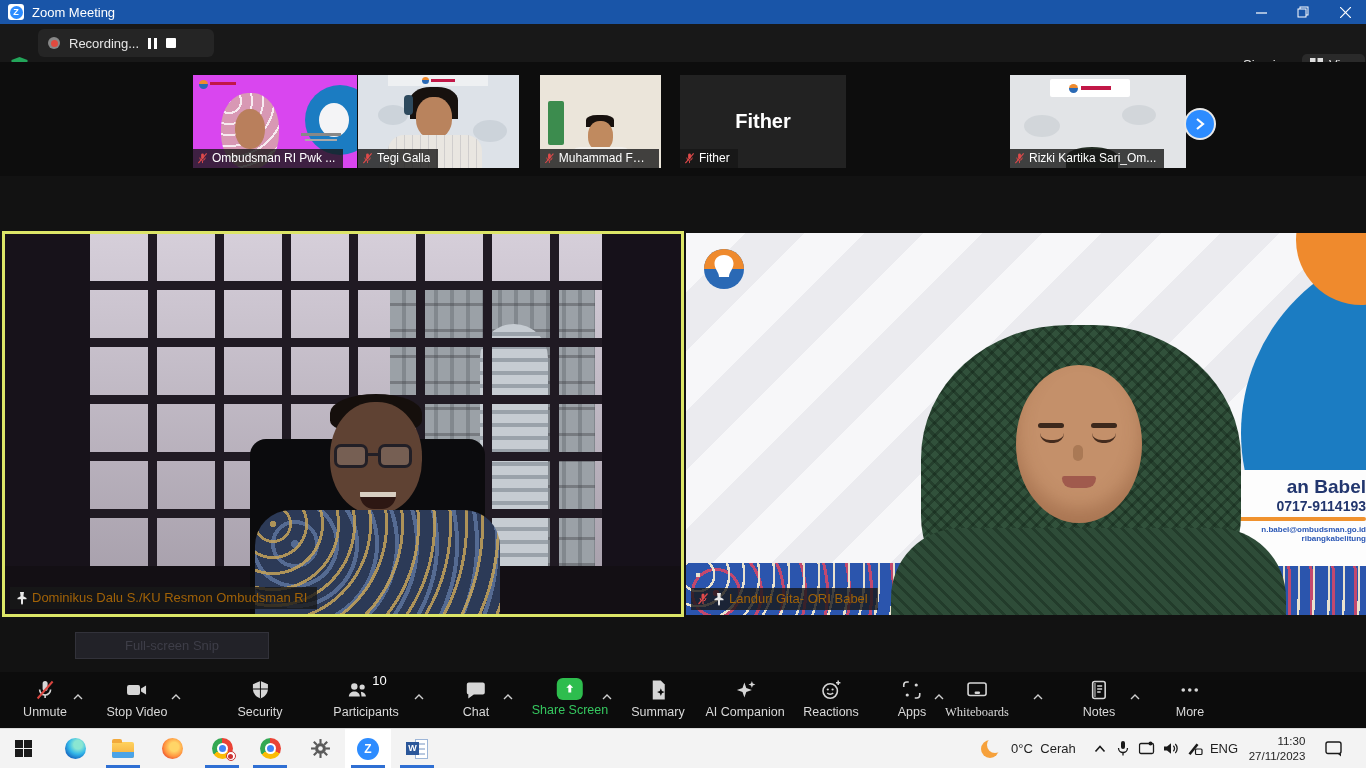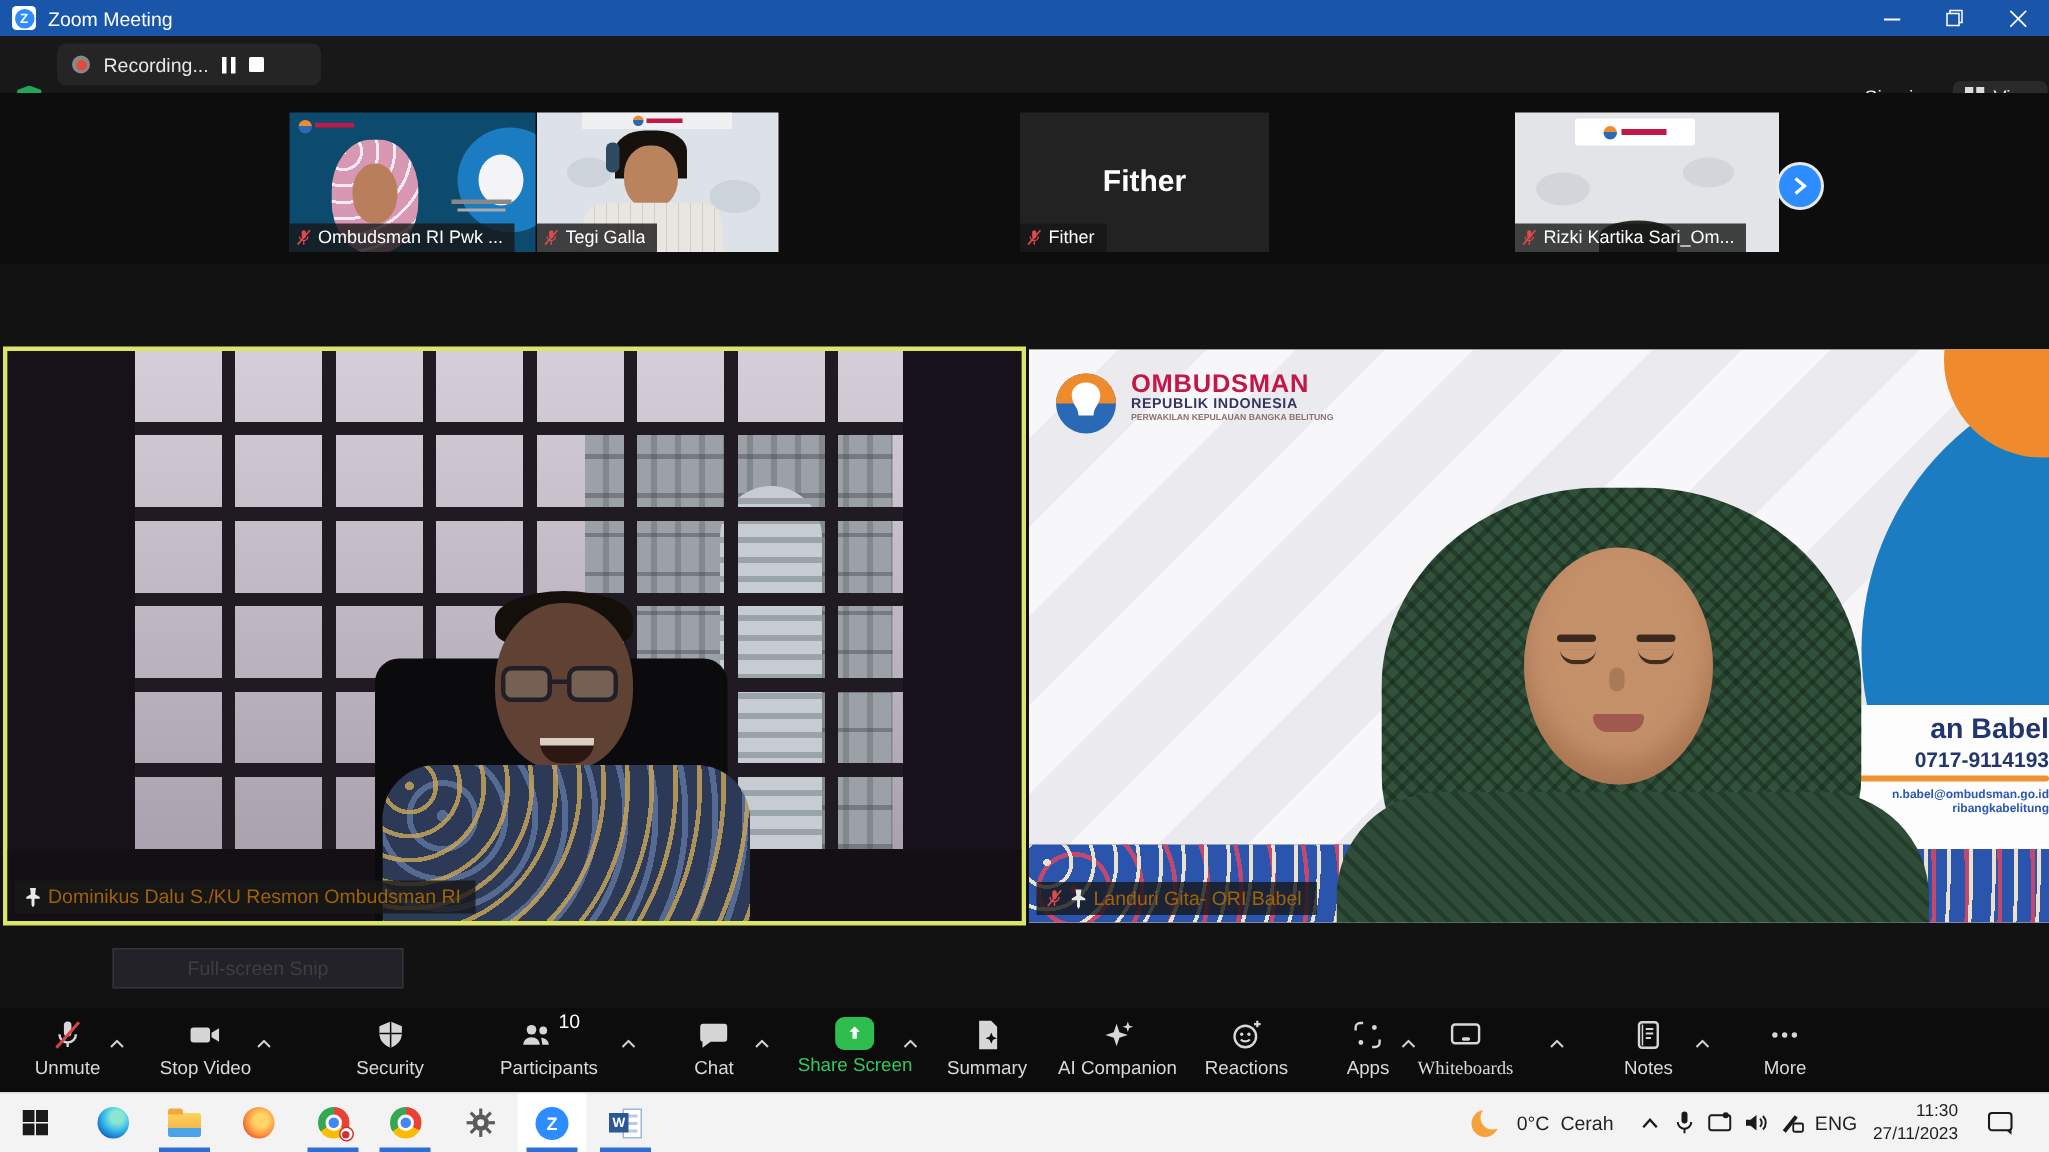--- a/index.html
+++ b/index.html
@@ -206,21 +206,21 @@
           <rect x="7.5" y="0" width="5.5" height="5.5" fill="#ddd"></rect>
         <rect x="0" y="7.5" width="5.5" height="5.5" fill="#ddd"></rect>
           <rect x="7.5" y="7.5" width="5.5" height="5.5" fill="#ddd"></rect>
       </svg>
       <span>View</span>
     </div>
   </div>
 
   <div id="gallery" class="abs">
 
-    <div class="thumb abs" style="left:193px; width:164px; background:#0c4a6e;">
+    <div class="thumb abs" style="left:193px; width:164px; background:#d946ef;">
       <div class="abs" style="right:-18px; top:10px; width:70px; height:70px; border-radius:50%; background:#1b7cc2;"></div>
       <div class="abs" style="right:8px; top:28px; width:30px; height:34px; border-radius:50%; background:#f4f4f6;"></div>
       <div class="abs" style="left:6px; top:5px; width:9px; height:9px; border-radius:50%; background:linear-gradient(180deg,#ef8a2d 45%,#2a69b5 45%);"></div>
       <div class="abs" style="left:17px; top:7px; width:26px; height:3px; background:#c21747;"></div>
       <div class="abs" style="left:28px; top:18px; width:58px; height:76px; border-radius:46%; background:#d898b4; background-image:repeating-radial-gradient(circle at 8px 8px, rgba(255,255,255,.8) 0 2px, transparent 2px 11px);"></div>
       <div class="abs" style="left:42px; top:34px; width:30px; height:40px; border-radius:48%; background:#b97f5c;"></div>
       <div class="abs" style="left:108px; top:58px; width:40px; height:3px; background:#888;"></div>
       <div class="abs" style="left:112px; top:64px; width:32px; height:2px; background:#aaa;"></div>
       <div class="plate">
         <svg width="11" height="13" viewBox="0 0 24 26">
@@ -248,20 +248,35 @@
         <svg width="11" height="13" viewBox="0 0 24 26">
           <rect x="9" y="2" width="6" height="12" rx="3" fill="#e04a4a"></rect>
           <path d="M6 11a6 6 0 0 0 12 0" fill="none" stroke="#e04a4a" stroke-width="2"></path>
           <line x1="12" y1="18" x2="12" y2="23" stroke="#e04a4a" stroke-width="2"></line>
           <line x1="3" y1="23" x2="21" y2="2" stroke="#e04a4a" stroke-width="2.4"></line>
         </svg>
         <span>Tegi Galla</span>
       </div>
     </div>
 
+    <div class="thumb abs" style="left:540px; width:121px; background:#ebe5da;">
+      <div class="abs" style="left:8px; top:26px; width:16px; height:44px; background:#3c8c4e; border-radius:2px;"></div>
+      <div class="abs" style="left:46px; top:40px; width:28px; height:12px; border-radius:40% 40% 0 0; background:#17110e;"></div>
+      <div class="abs" style="left:48px; top:46px; width:25px; height:30px; border-radius:46%; background:#c08a5f;"></div>
+      <div class="abs" style="left:30px; top:72px; width:62px; height:21px; border-radius:10px 10px 0 0; background:#f2f0ec;"></div>
+      <div class="plate">
+        <svg width="11" height="13" viewBox="0 0 24 26">
+          <rect x="9" y="2" width="6" height="12" rx="3" fill="#e04a4a"></rect>
+          <path d="M6 11a6 6 0 0 0 12 0" fill="none" stroke="#e04a4a" stroke-width="2"></path>
+          <line x1="12" y1="18" x2="12" y2="23" stroke="#e04a4a" stroke-width="2"></line>
+          <line x1="3" y1="23" x2="21" y2="2" stroke="#e04a4a" stroke-width="2.4"></line>
+        </svg>
+        <span>Muhammad Fajar</span>
+      </div>
+    </div>
 
     <div class="thumb abs" style="left:680px; width:166px; background:#222222;">
       <div class="abs" style="left:0; top:0; width:100%; height:100%; display:flex; align-items:center; justify-content:center; color:#fff; font-size:20px; font-weight:700;">Fither</div>
       <div class="plate">
         <svg width="11" height="13" viewBox="0 0 24 26">
           <rect x="9" y="2" width="6" height="12" rx="3" fill="#e04a4a"></rect>
           <path d="M6 11a6 6 0 0 0 12 0" fill="none" stroke="#e04a4a" stroke-width="2"></path>
           <line x1="12" y1="18" x2="12" y2="23" stroke="#e04a4a" stroke-width="2"></line>
           <line x1="3" y1="23" x2="21" y2="2" stroke="#e04a4a" stroke-width="2.4"></line>
         </svg>
@@ -329,25 +344,20 @@
     <div id="video-right" class="abs">
       <div class="stripes-bg abs"></div>
       <div class="blue-circle abs"></div>
       <div class="orange-arc abs"></div>
       <div class="ombuds-logo abs">
         <svg width="44" height="44" viewBox="0 0 44 44">
           <circle cx="22" cy="22" r="20" fill="#2a69b5"></circle>
           <path d="M2 22a20 20 0 0 1 40 0z" fill="#ef8a2d"></path>
           <path d="M22 8c6.5 0 9.5 4.5 9.5 8.5 0 6-4.5 8-4.5 13.5h-10c0-5.5-4.5-7.5-4.5-13.5C12.5 12.5 15.5 8 22 8z" fill="#fff"></path>
         </svg>
-        <div>
-          <div class="logo-text1">OMBUDSMAN</div>
-          <div class="logo-text2">REPUBLIK INDONESIA</div>
-          <div class="logo-text3">PERWAKILAN KEPULAUAN BANGKA BELITUNG</div>
-        </div>
       </div>
       <div class="batik-band abs"></div>
       <div class="info-card abs">
         <div class="card-name">an Babel</div>
         <div class="card-phone">0717-9114193</div>
         <div class="card-bar"></div>
         <div class="card-small">n.babel@ombudsman.go.id</div>
         <div class="card-small">ribangkabelitung</div>
       </div>
       <div class="hijab abs"></div>

